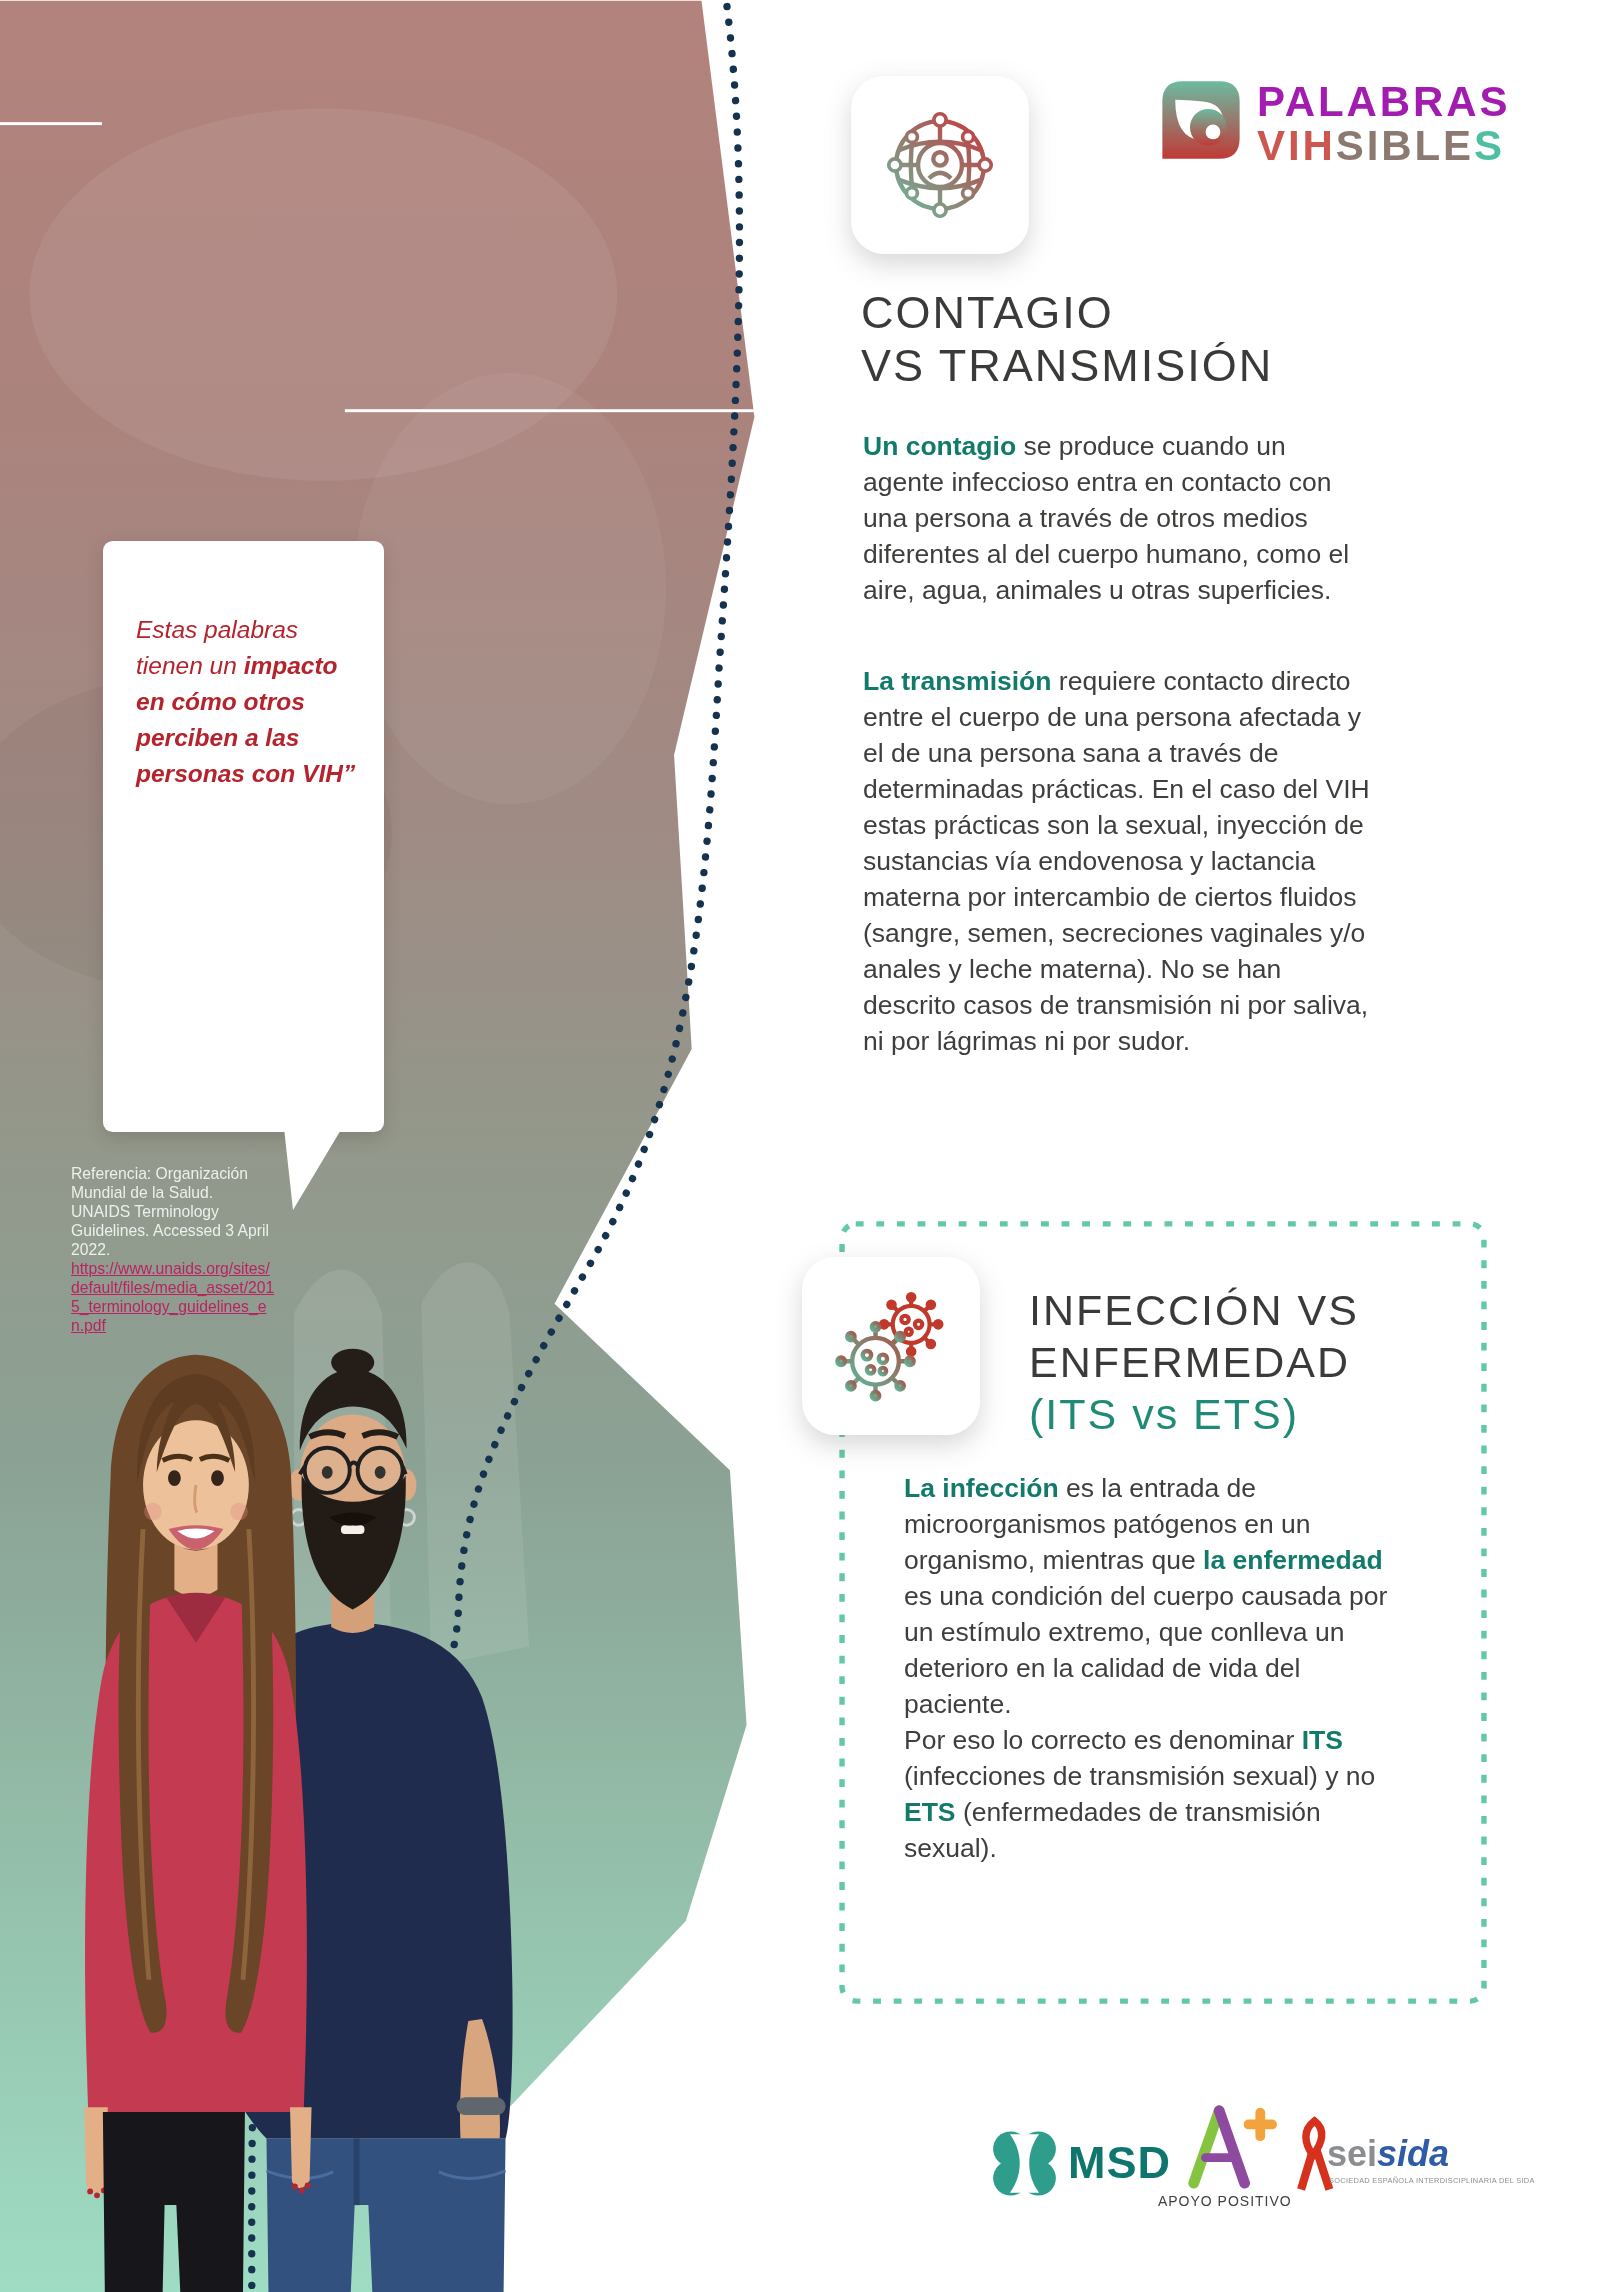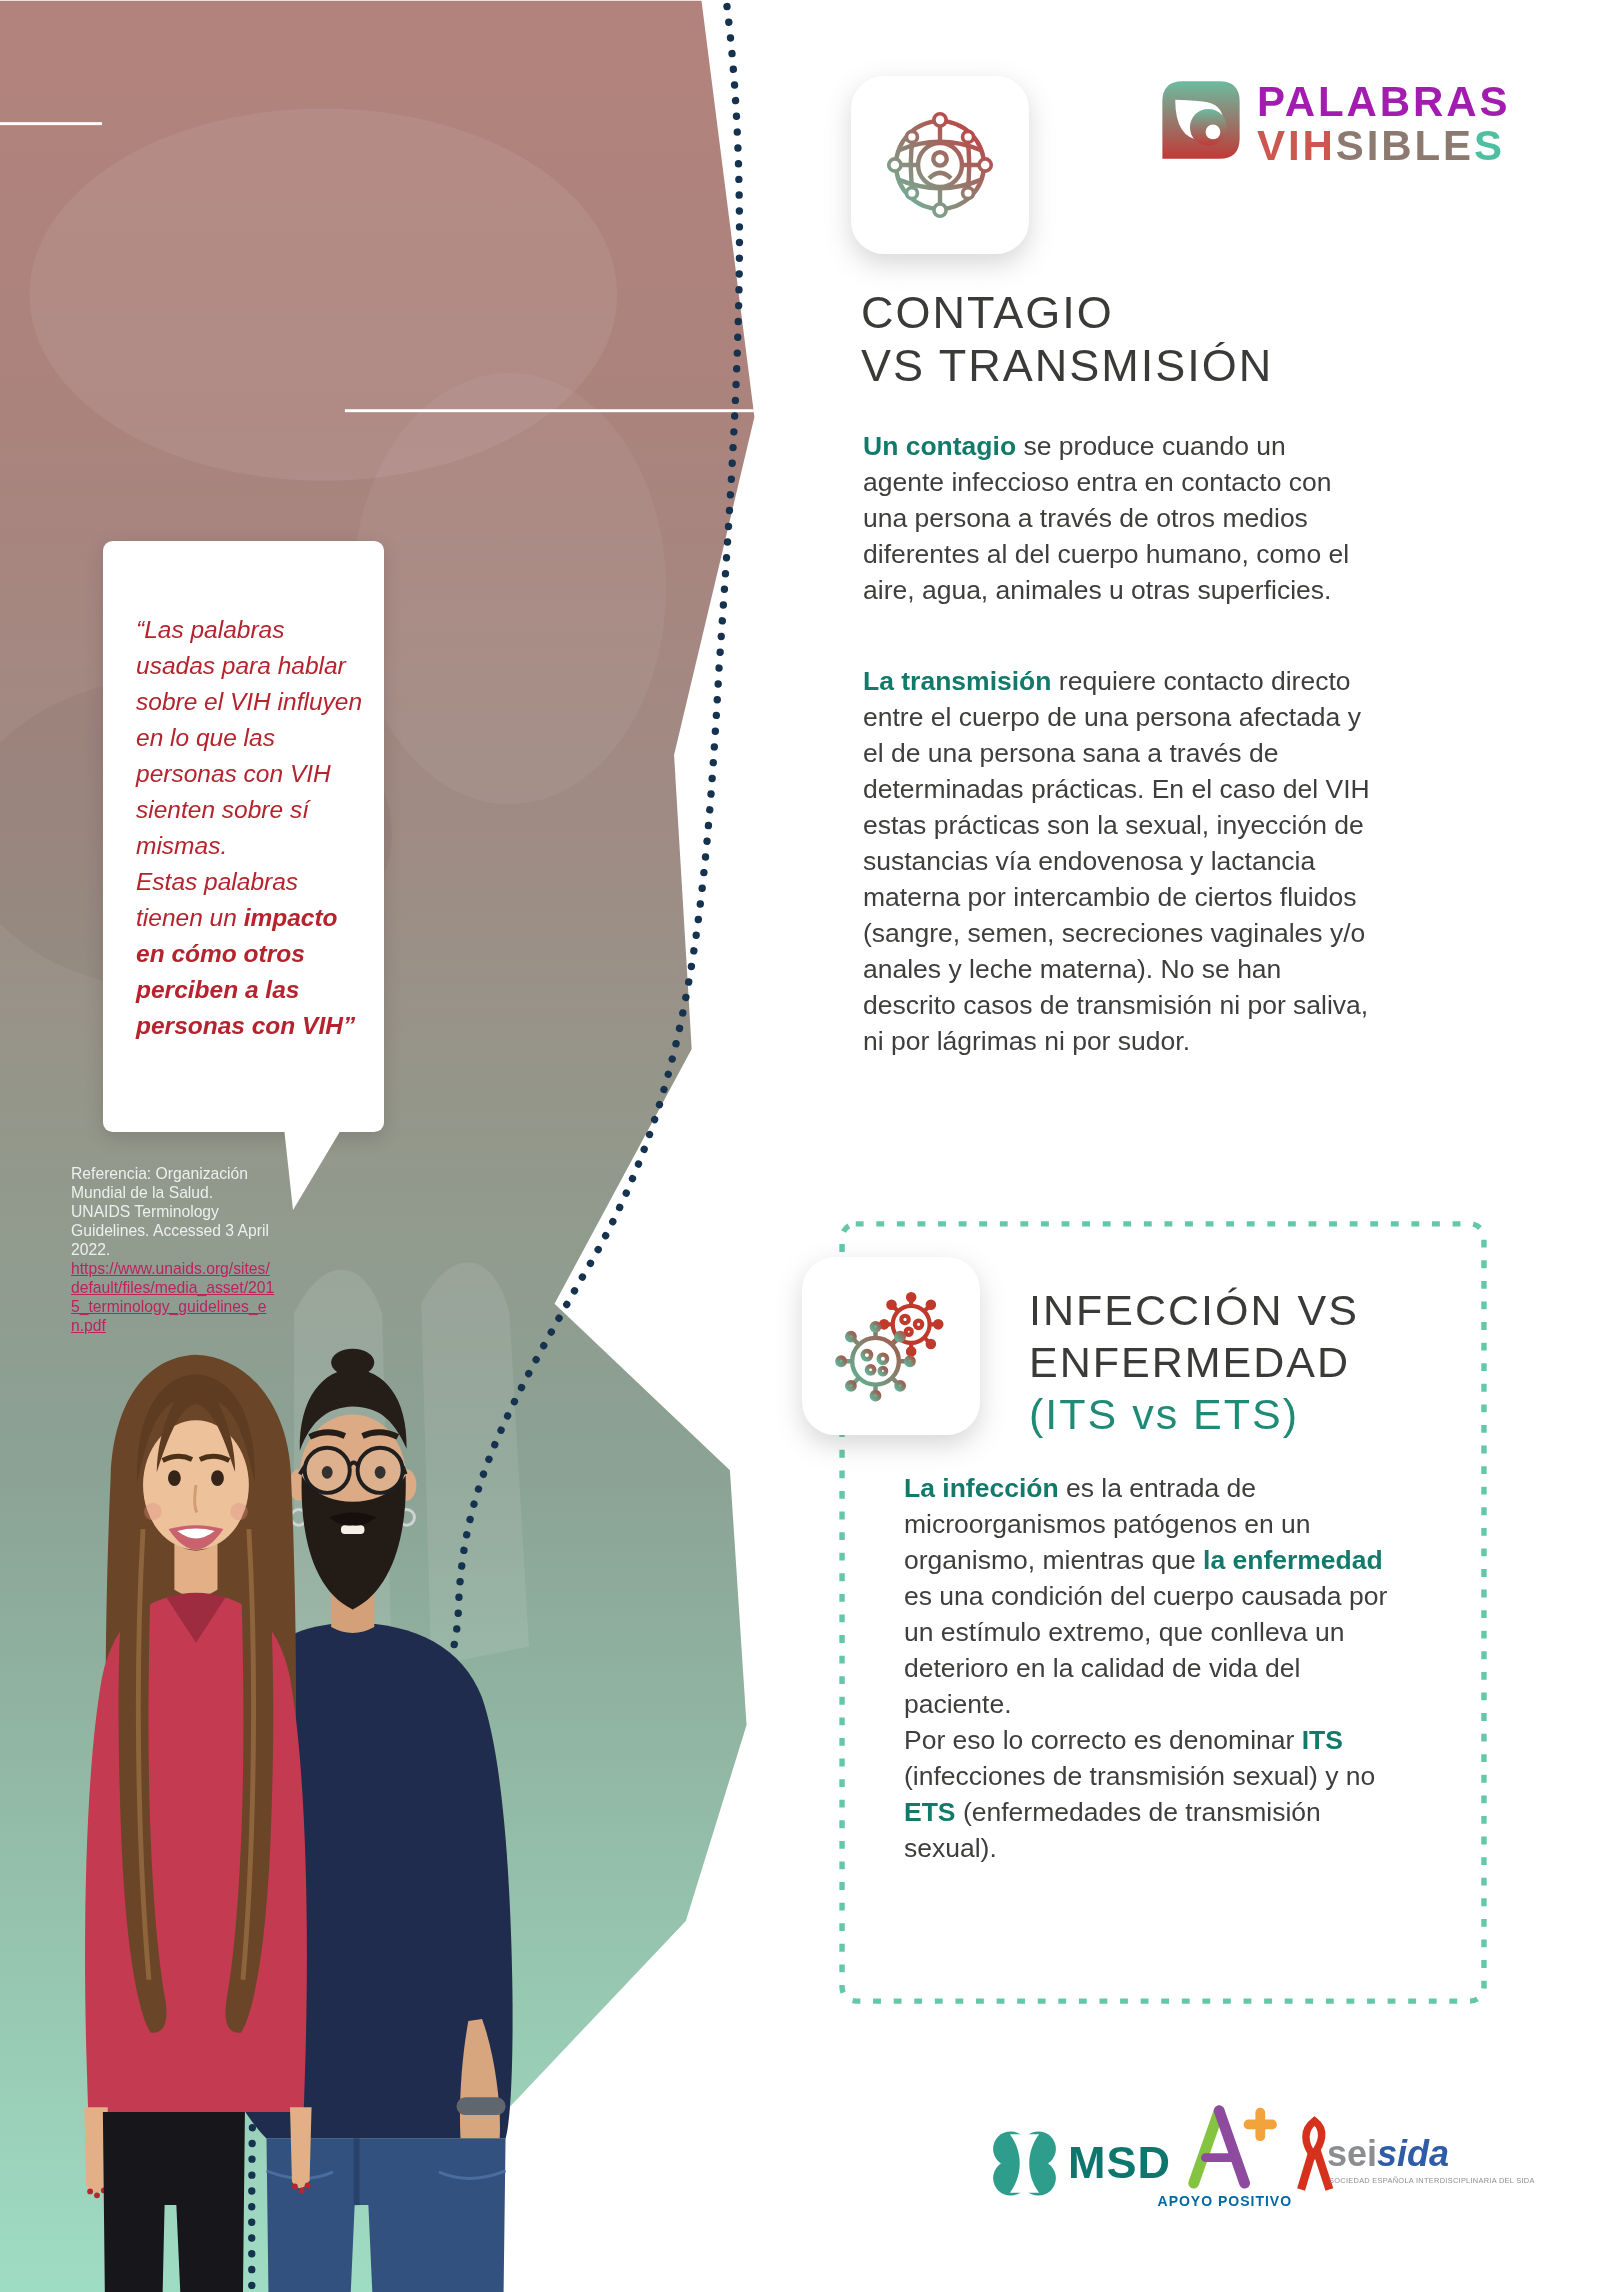--- a/index.html
+++ b/index.html
@@ -65,21 +65,21 @@
   
   #dotted-box { left:838px; top:1220px; width:650px; height:785px; z-index:1; }
   #infeccion-heading { left:1029px; top:1284px; z-index:4; font-size:43px; line-height:52px; }
   #infeccion-heading .sub { color:#1f8a76; font-weight:300; }
   #par-infeccion { left:904px; top:1470px; width:500px; z-index:4; }
 
   
   #msd-logo   { left:988px; top:2127px; }
   .msd-text { position:absolute; left:80px; top:9.8px; font-size:45px; font-weight:700; color:#0f766e; letter-spacing:1px; }
   #apoyo-logo { left:1172px; top:2099px; width:108px; text-align:center; }
-  .apoyo-label { position:absolute; left:-15.7px; top:94px; width:137px; font-size:14px; font-weight:700; color:#0369a1; letter-spacing:1px; white-space:nowrap; }
+  .apoyo-label { position:absolute; left:-15.7px; top:94px; width:137px; font-size:14px; font-weight:400; color:#404040; letter-spacing:1px; white-space:nowrap; }
   #seisida-logo { left:1292px; top:2115px; }
   .seisida-text { position:absolute; left:35px; top:17.6px; font-size:36px; font-weight:700; white-space:nowrap; }
   .seisida-sei  { color:#8b8d90; }
   .seisida-sida { color:#2e5ca6; font-style:italic; }
   .seisida-tagline { position:absolute; left:37px; top:61px; width:147px; font-size:7.4px; color:#8b8d90; letter-spacing:0.3px; white-space:nowrap; }
 </style>
 </head>
 <body>
 
 <div class="poster">
@@ -172,21 +172,20 @@
       <circle cx="156" cy="1542" r="9" fill="#e08a7e" opacity="0.35"></circle>
       <circle cx="244" cy="1542" r="9" fill="#e08a7e" opacity="0.35"></circle>
       <path d="M172,1560 Q200,1552 228,1560 Q200,1602 172,1560 Z" fill="#c9626d"></path>
       <path d="M181,1562 Q200,1557 219,1562 Q200,1577 181,1562 Z" fill="#ffffff"></path>
     </g>
   </svg>
 
 
   <div class="abs speech-bubble">
     <div class="quote">
-      <div>“Las palabras usadas para hablar sobre el VIH influyen en lo que las personas con VIH sienten sobre sí mismas.</div>
       <div><span>Estas palabras tienen un </span><span class="q-bold">impacto en cómo otros perciben a las personas con VIH”</span></div>
     </div>
     <div class="bubble-tail"></div>
   </div>
 
   <div class="abs reference">
     <span>Referencia: Organización Mundial de la Salud. UNAIDS Terminology Guidelines. Accessed 3 April 2022. </span><span class="ref-link">https://www.unaids.org/sites/default/files/media_asset/2015_terminology_guidelines_en.pdf</span>
   </div>
 
   <div class="abs icon-card" id="card-globe">

